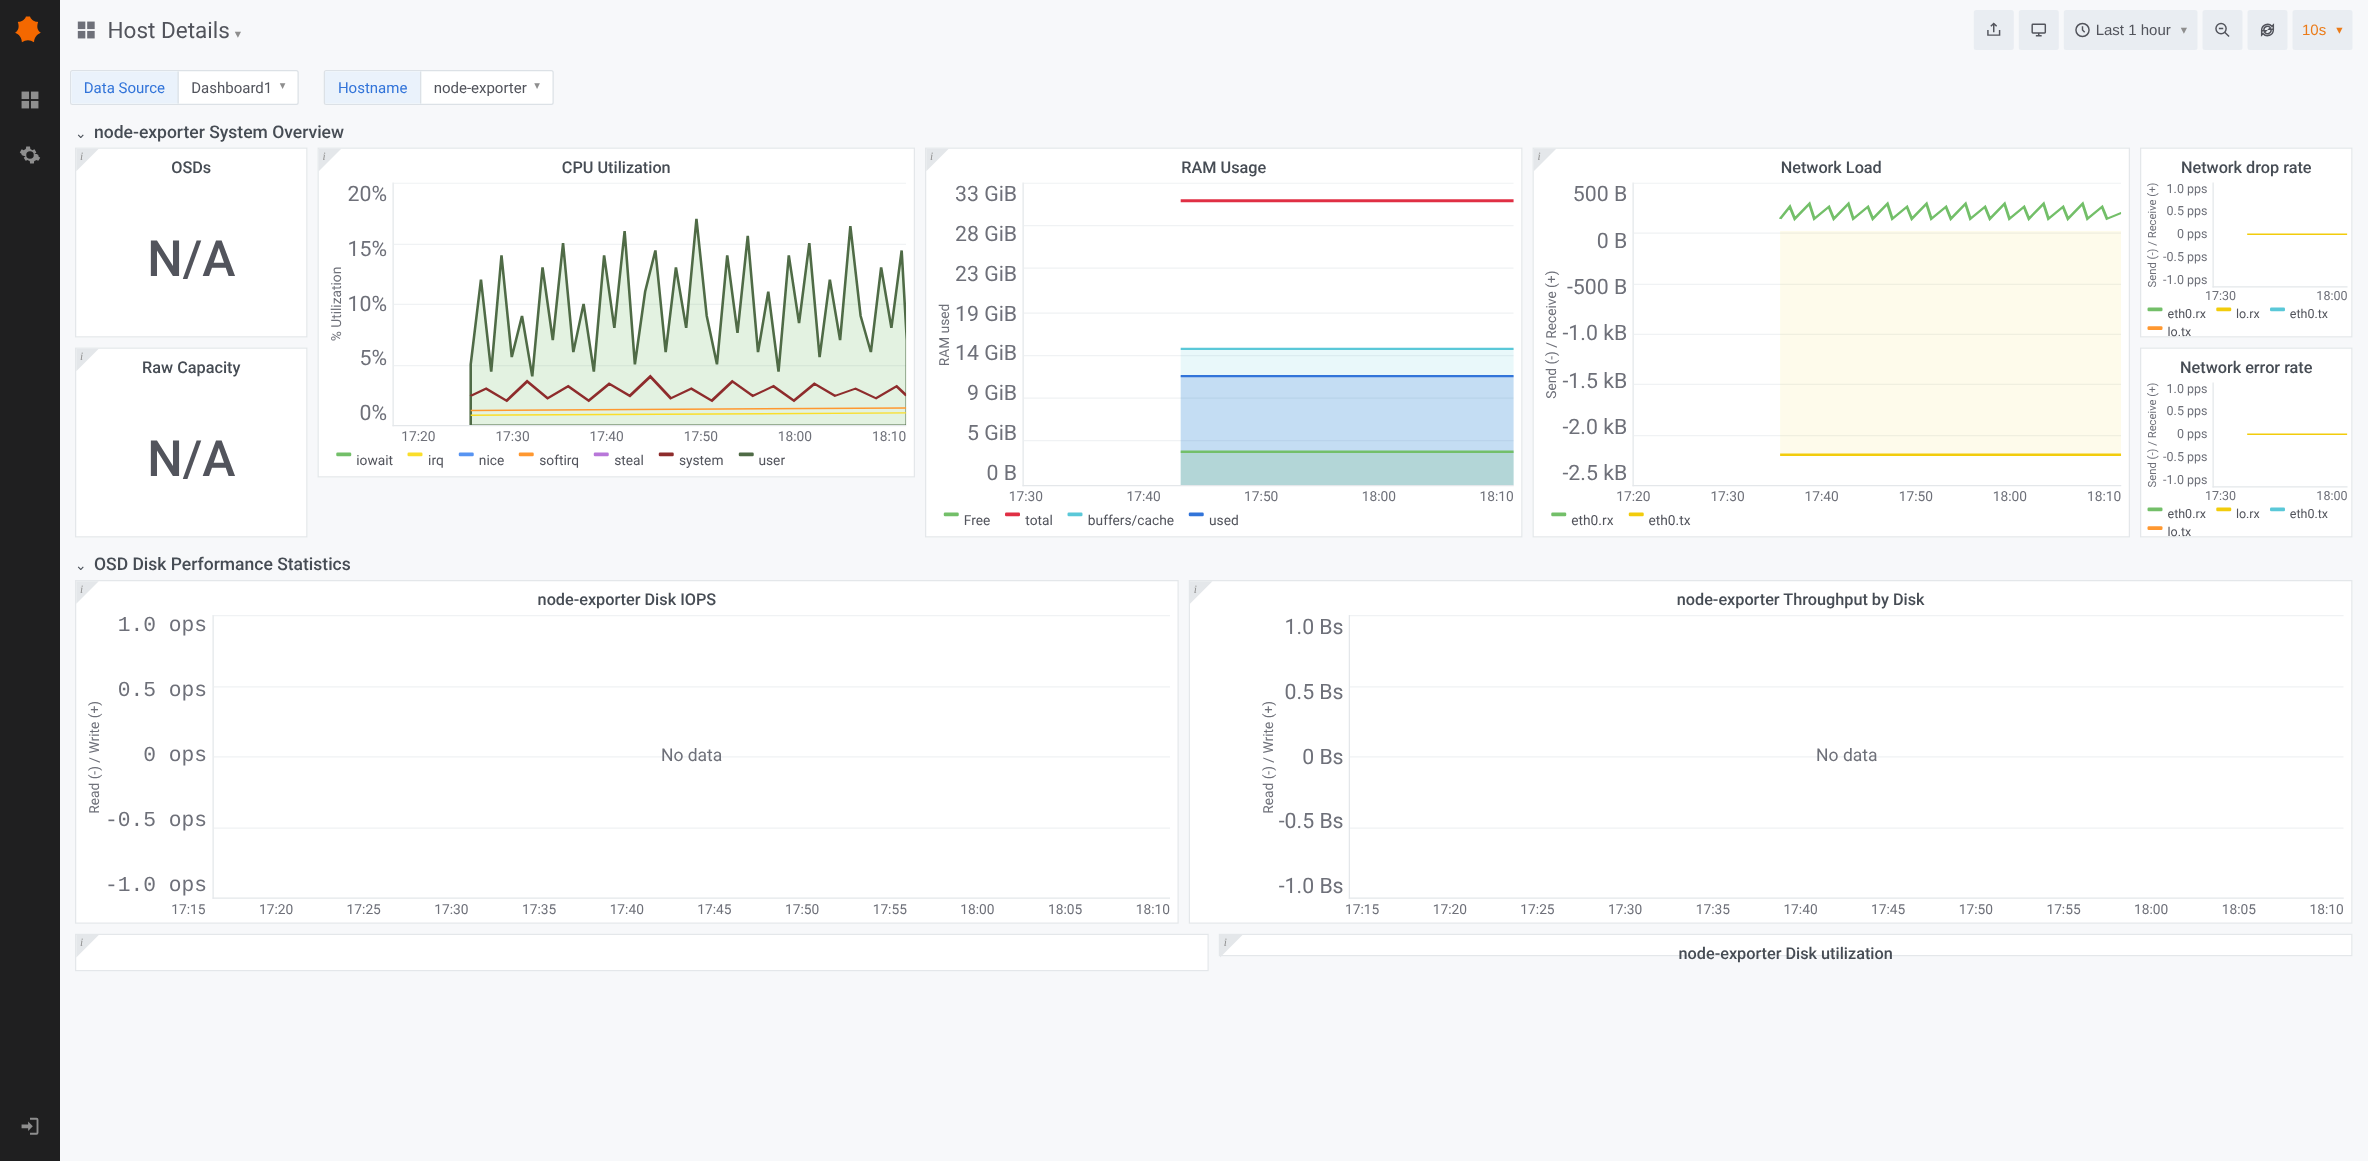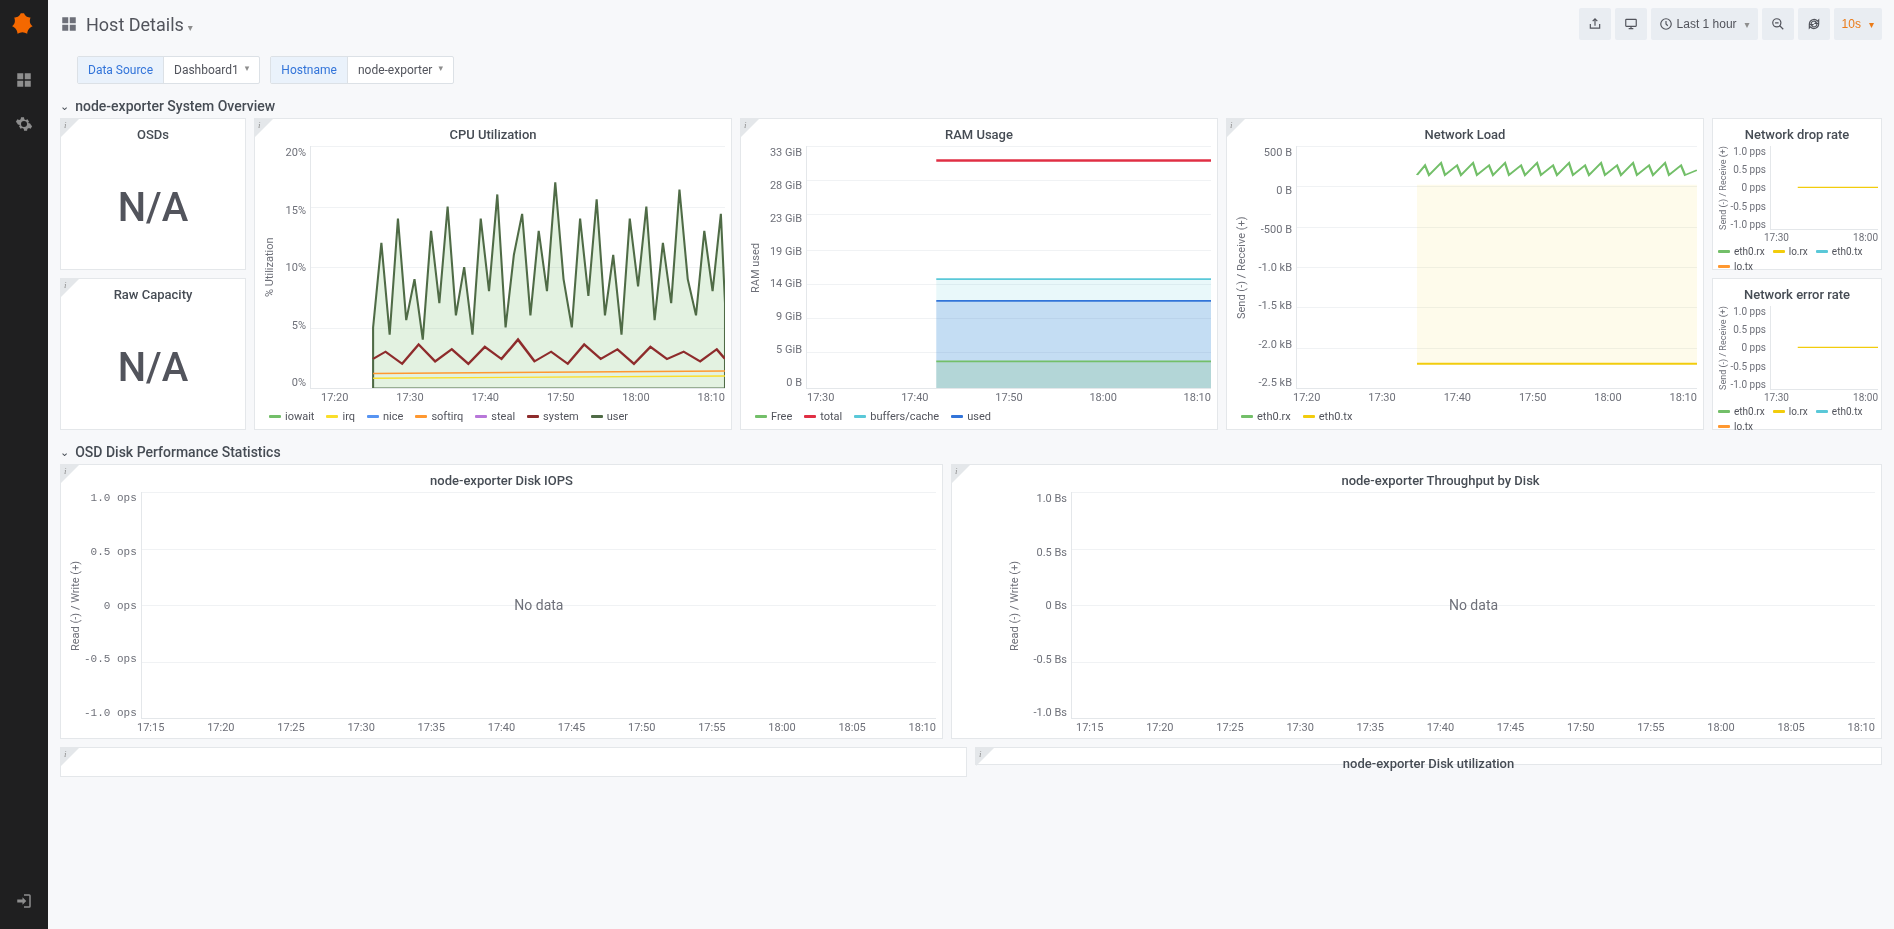--- a/index.html
+++ b/index.html
@@ -16,21 +16,21 @@
 .topbar { margin-left: 48px; height: 48px; display: flex; align-items: center; padding: 0 12px; background: #f7f8fa; }
 .topbar-left { display: flex; align-items: center; gap: 8px; }
 .topbar-title-icon { display: flex; align-items: center; }
 .topbar-title { font-size: 18px; color: #52545c; font-weight: 400; }
 .title-caret { margin-left: 4px; font-size: 10px; color: #8e8e8e; }
 .topbar-right { margin-left: auto; display: flex; align-items: center; gap: 4px; }
 .tb-btn { background: #e9edf2; border: none; border-radius: 2px; height: 32px; min-width: 32px; padding: 0 8px; display: flex; align-items: center; justify-content: center; cursor: pointer; color: #52545c; font-size: 12px; gap:4px; }
 .tb-btn.orange { color: #eb7b18; }
 
 
-.var-row { margin-left: 48px; padding: 8px 29px; display: flex; gap: 10px; }
+.var-row { margin-left: 48px; padding: 8px 8px; display: flex; gap: 20px; }
 .var-group { display: flex; align-items: center; border: 1px solid #dce1e6; border-radius: 2px; background: #fff; overflow: hidden; }
 .var-label { background: #eaf2fb; color: #3274d9; font-size: 12px; padding: 6px 10px; border-right: 1px solid #dce1e6; }
 .var-value { padding: 6px 10px; font-size: 12px; color: #52545c; display: flex; align-items: flex-start; gap: 6px; }
 .var-caret { font-size: 9px; color: #8e8e8e; }
 
 
 .dash { margin-left: 48px; padding: 0 12px 12px; }
 .row-header { display: flex; align-items: center; gap: 6px; padding: 6px 0 4px; font-size: 14px; font-weight: 500; color: #464c54; cursor: pointer; }
 .row-chev { font-size: 11px; }
 
@@ -41,27 +41,27 @@
 .panel-title { text-align: center; font-size: 13px; font-weight: 500; padding: 8px 0 4px; color: #464c54; }
 .panel-body { flex: 1; position: relative; display: flex; }
 
 
 .stat-val { flex:1; display:flex; align-items:center; justify-content:center; font-size: 40px; font-weight: 500; color: #52545c; }
 
 
 .chart { flex:1; display:flex; flex-direction:column; padding: 0 6px 4px 6px; }
 .chart-plot-wrap { flex:1; display:flex; }
 .chart-ylabel { writing-mode: vertical-rl; transform: rotate(180deg); font-size: 11px; color: #6e7079; text-align: center; padding: 0 2px; }
-.chart-yaxis { display:flex; flex-direction:column; justify-content:space-between; align-items:flex-end; font-size: 11px; color: #6e7079; padding-right: 4px; min-width: 32px; }
+.chart-yaxis { display:flex; flex-direction:column; justify-content:space-between; align-items:flex-end; font-size: 17px; color: #6e7079; padding-right: 4px; min-width: 32px; }
 .chart-plot { flex:1; position:relative; border-left:1px solid #e4e7ea; border-bottom:1px solid #e4e7ea; overflow:hidden; }
 .chart-grid-h { position:absolute; left:0; right:0; border-top:1px solid #f0f2f4; }
 .chart-xaxis { display:flex; justify-content:space-between; font-size:11px; color:#6e7079; padding: 2px 0 0 60px; }
 .chart-xaxis.narrow { padding-left: 40px; }
 .chart-legend { display:flex; flex-wrap:wrap; gap: 8px 12px; font-size:11px; color:#52545c; padding: 6px 4px 2px 8px; }
-.leg-item { display:flex; align-items:center; gap:4px; }
+.leg-item { display:flex; gap:4px; }
 .leg-swatch { width:12px; height:3px; border-radius:1px; }
 .nodata { position:absolute; left:50%; top:50%; transform:translate(-50%,-50%); font-size:14px; color:#6e7079; }
 
 
 .small-yaxis { font-size:10px; min-width:40px; }
 
 svg.plotline { position:absolute; left:0; top:0; width:100%; height:100%; }
 
 </style>
 </head>
@@ -181,21 +181,21 @@
       </div>
       <div class="panel" style="height:152px;">
         <div class="panel-info"></div>
         <div class="panel-title">Raw Capacity</div>
         <div class="panel-body">
             <div class="stat-val">N/A</div>
           </div>
       </div>
     </div>
 
-    <div class="panel" style="flex:1.05;height:312px;">
+    <div class="panel" style="flex:1.05;height:264px;">
       <div class="panel-info"></div>
       <div class="panel-title">CPU Utilization</div>
       <div class="panel-body">
         <div class="chart">
           <div class="chart-plot-wrap">
             <div class="chart-ylabel">% Utilization</div>
             <div class="chart-yaxis" id="cpu-yaxis">
                 <span>20%</span>
                 <span>15%</span>
                 <span>10%</span>

